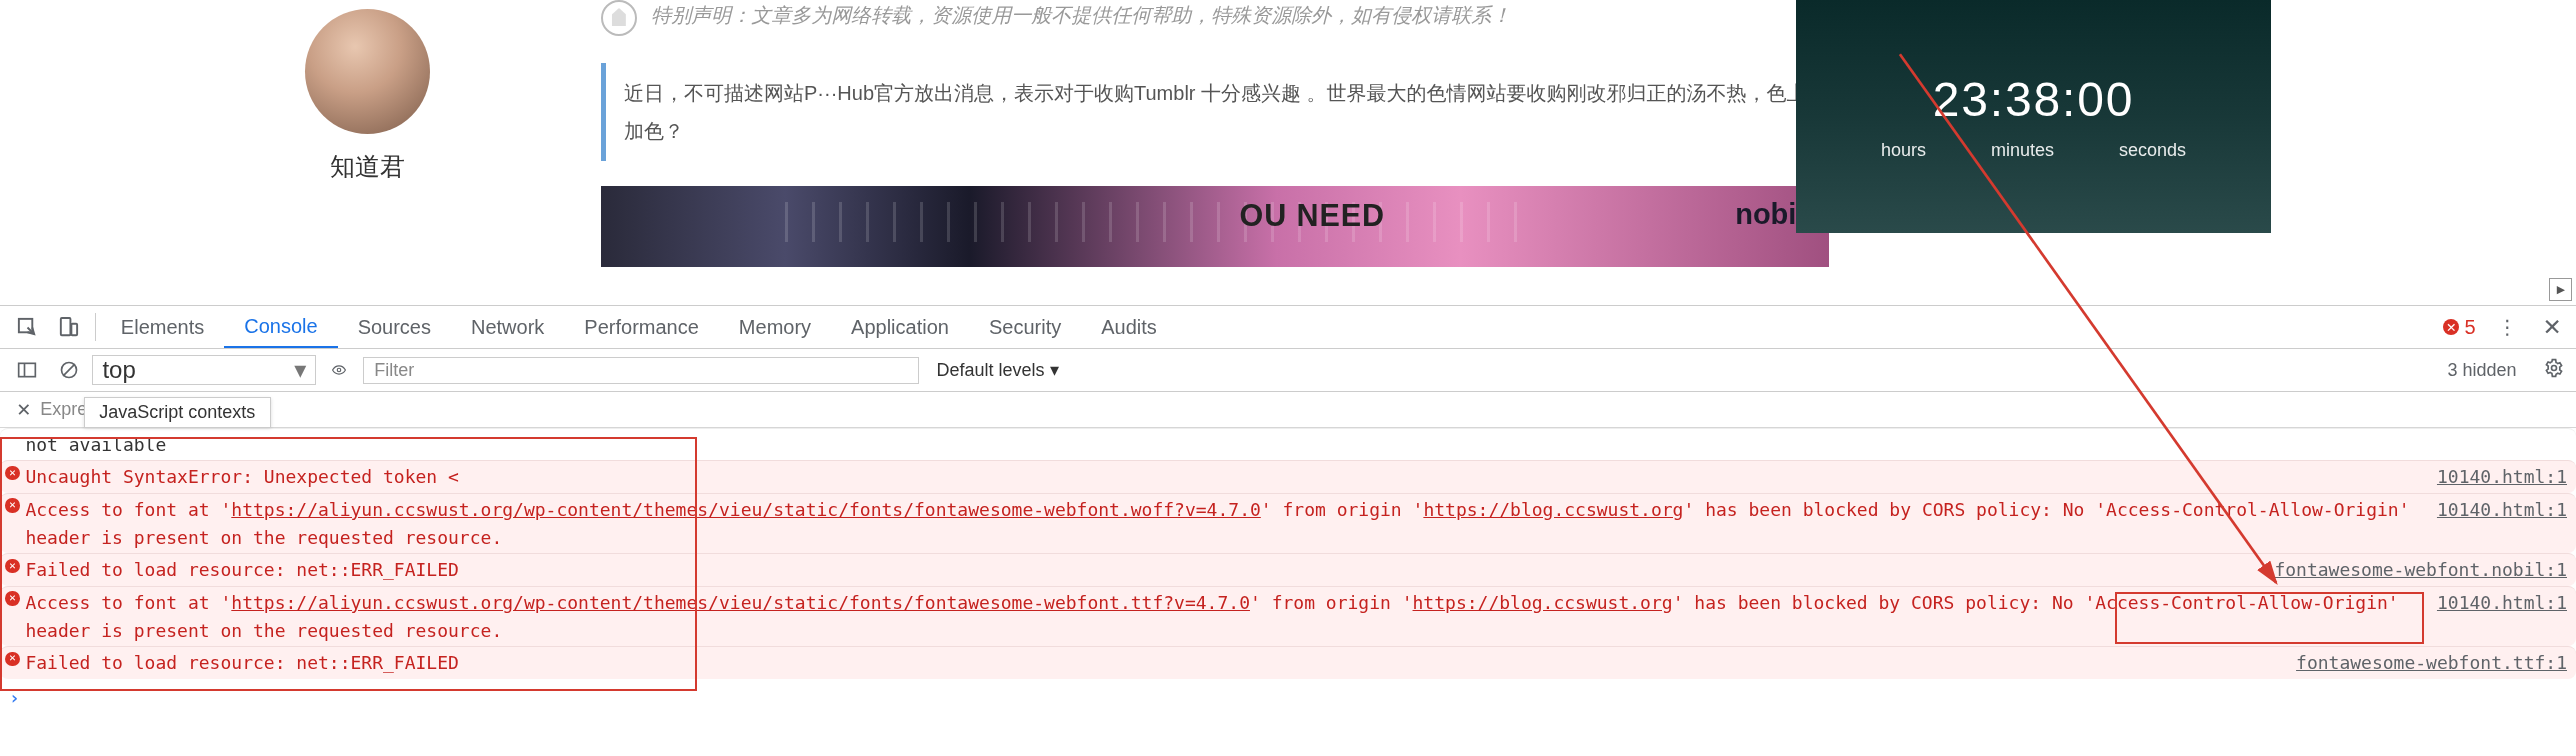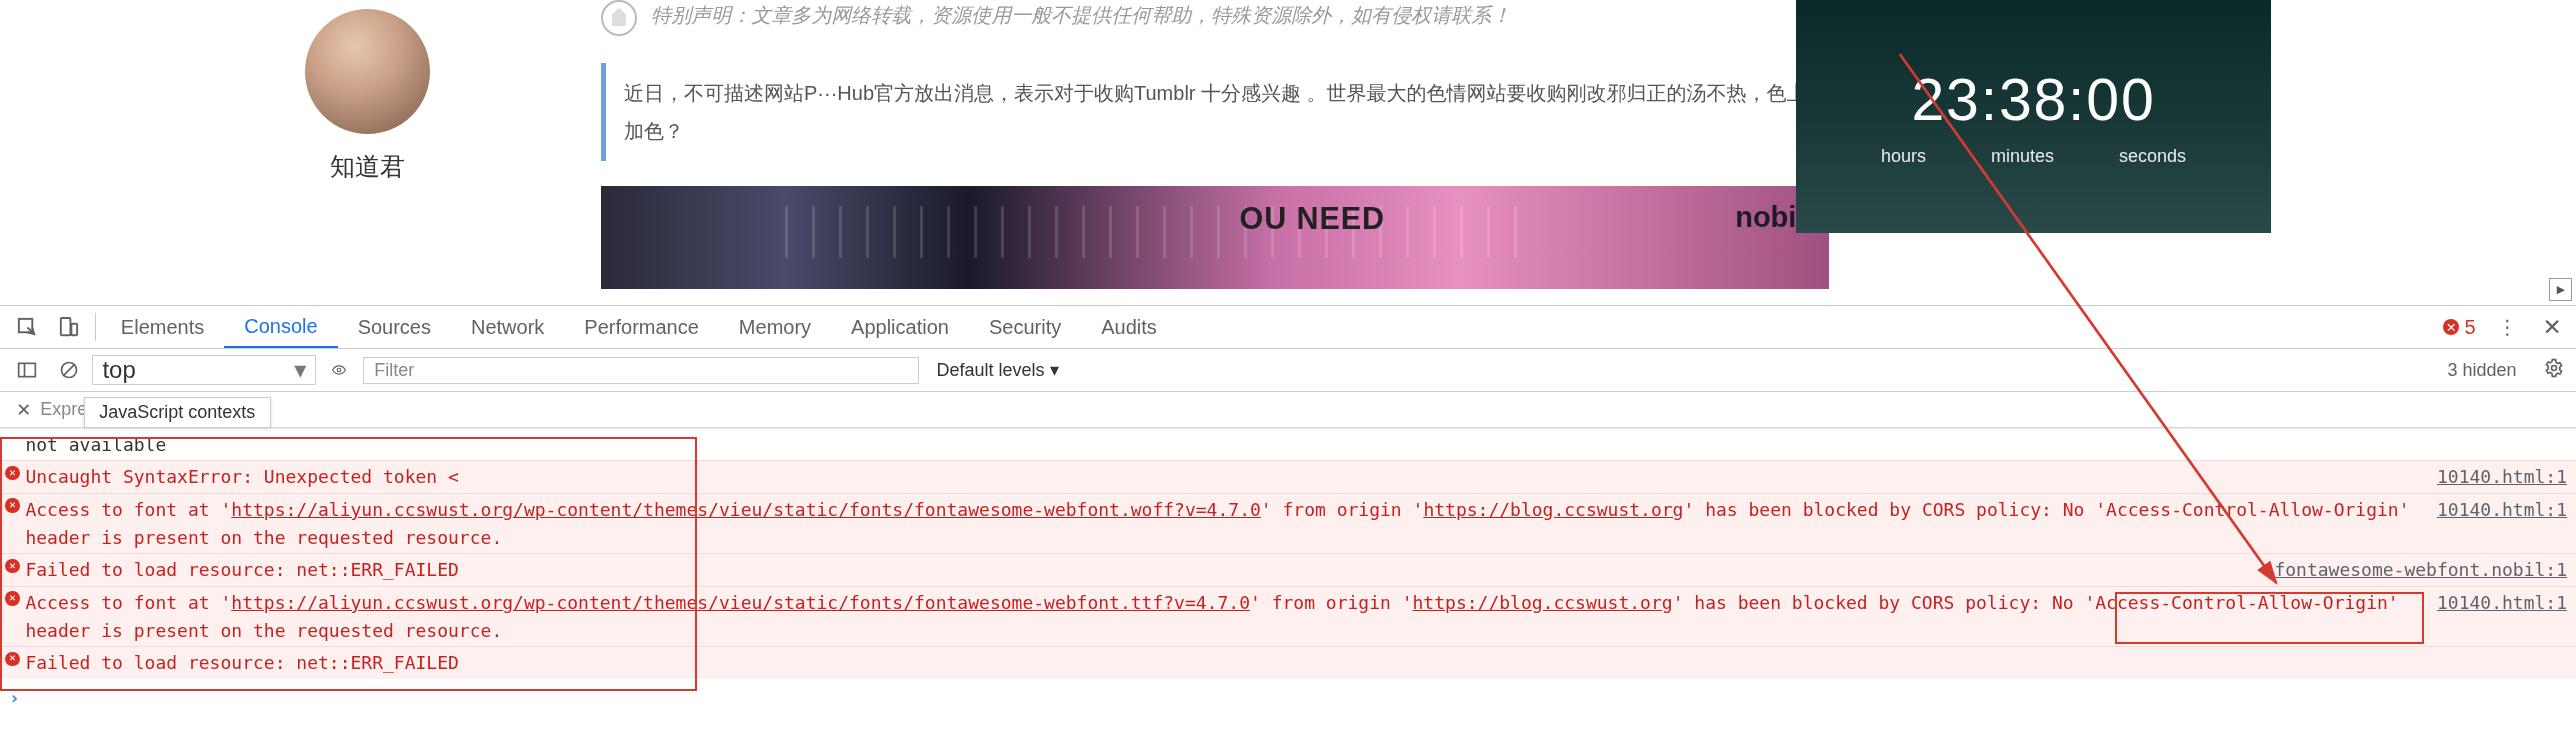--- a/index.html
+++ b/index.html
@@ -11,26 +11,26 @@
 .wp-inner { position:absolute; left:0; right:0; top:0; height:305px; background:#fff; }
 .profile { position:absolute; left:242px; top:0; width:251px; text-align:center; }
 .avatar { width:125px; height:125px; border-radius:50%; margin:9px auto 16px; background:radial-gradient(circle at 40% 30%, #e8c7b0 0%, #c99f86 40%, #7a5a48 100%); display:block; }
 .profile-name { font-size:25px; color:#333; font-weight:500; }
 .article { position:absolute; left:601px; top:0; width:1228px; }
 .disclaimer { display:flex; align-items:flex-start; gap:14.3px; margin-bottom:27px; }
 .disc-icon { width:36px; height:36px; border:2.7px solid #bbb; border-radius:50%; flex:0 0 36px; position:relative; }
 .disc-icon::after { content:""; position:absolute; left:50%; top:50%; width:14.3px; height:18px; transform:translate(-50%,-55%); background:#bbb; clip-path:polygon(50% 0,100% 35%,100% 100%,0 100%,0 35%); opacity:.5; }
 .disc-text { font-size:20px; color:#999; font-style:italic; line-height:1.5; }
 .quote-block { border-left:5.4px solid #6aa2d9; padding:10.8px 18px; margin-bottom:25px; font-size:20px; color:#555; line-height:1.9; }
-.hero-img { width:100%; height:103px; background:linear-gradient(90deg,#2a2a3a 0%, #4a4a6a 15%, #1a1a2a 30%, #c870a8 55%, #e890c0 70%, #a05080 100%); position:relative; overflow:hidden; }
+.hero-img { width:100%; height:81px; background:linear-gradient(90deg,#2a2a3a 0%, #4a4a6a 15%, #1a1a2a 30%, #c870a8 55%, #e890c0 70%, #a05080 100%); position:relative; overflow:hidden; }
 .hero-img::before{content:"";position:absolute;left:15%;top:20%;width:60%;height:50%;background:repeating-linear-gradient(90deg,rgba(255,255,255,.15) 0 2.7px,transparent 2.7px 27px);} 
 .hero-text{position:absolute;left:52%;top:15%;font-size:30.5px;font-weight:800;color:#222;letter-spacing:0.9px;}
 .hero-text2{position:absolute;right:2%;top:15%;font-size:29px;font-weight:800;color:#1a1a2a;}
 .clock-card { position:absolute; right:305px; top:0; width:475px; height:233px; background:linear-gradient(180deg,#0a2a2a 0%,#183838 50%,#2a4a4a 100%); color:#fff; display:flex; flex-direction:column; align-items:center; justify-content:center; }
-.clock-time{font-size:59px;font-weight:300;letter-spacing:1.8px;}
+.clock-time{font-size:48px;font-weight:300;letter-spacing:1.8px;}
 .clock-labels{display:flex;gap:65px;font-size:18px;margin-top:12.5px;opacity:.9;}
 .scroll-hint{position:absolute;right:3.6px;bottom:3.6px;width:23px;height:23px;border:0.9px solid #999;display:flex;align-items:center;justify-content:center;color:#555;}
 
 
 .devtools { flex:1; display:flex; flex-direction:column; border-top:0.9px solid #ccc; background:#fff; font-size:20px; }
 .dt-tabs { height:43px; display:flex; align-items:stretch; border-bottom:0.9px solid #ccc; padding-left:7.2px; }
 .dt-iconbtn { width:41px; display:flex; align-items:center; justify-content:center; color:#5f6368; cursor:pointer; }
 .dt-iconbtn svg{width:23px;height:23px;}
 .dt-tab { padding:0 20px; display:flex; align-items:center; color:#5f6368; cursor:pointer; font-size:20px; }
 .dt-tab.active { color:#1a73e8; border-bottom:2.7px solid #1a73e8; }
@@ -50,21 +50,21 @@
 .tb-levels{padding:0 14.3px;display:flex;align-items:center;gap:5.4px;color:#333;font-size:18px;}
 .tb-spacer{flex:1;}
 .tb-hidden{padding:0 10.8px;color:#5f6368;font-size:18px;}
 .tb-gear{padding:0 12.5px;color:#5f6368;}
 
 .dt-exprbar{height:36px;border-bottom:0.9px solid #d6d6d6;display:flex;align-items:center;padding-left:7.2px;font-size:18px;color:#5f6368;position:relative;}
 .expr-x{color:#5f6368;padding:0 9px;}
 .tooltip{position:absolute;left:84px;top:5.4px;background:#fff;border:0.9px solid #ccc;padding:3.6px 14.3px;font-size:18px;color:#333;box-shadow:0 0.9px 3.6px rgba(0,0,0,.15);}
 
 .dt-console{flex:1;overflow:auto;font-family:Menlo,Consolas,monospace;font-size:18px;line-height:1.55;}
-.crow{display:flex;align-items:flex-start;padding:1.8px 9px 1.8px 5.4px;border-top:0.9px solid #f1dcdc;background:#fff0f0;}
+.crow{display:flex;align-items:flex-start;padding:1.8px 9px 1.8px 5.4px;border-top:0.9px solid #f1dcdc;background:#fff0f0;border-radius:8px;}
 .crow.plain{background:#fff;border-top:0.9px solid #eee;}
 .crow .icon{width:20px;flex:0 0 20px;margin-top:2.7px;}
 .crow .icon .ed{width:14.3px;height:14.3px;border-radius:50%;background:#d93025;color:#fff;display:flex;align-items:center;justify-content:center;font-size:10.8px;}
 .crow .msg{flex:1;color:#c5221f;white-space:pre-wrap;}
 .crow.plain .msg{color:#333;}
 .crow .msg a{color:#c5221f;text-decoration:underline;}
 .crow .src{flex:0 0 auto;padding-left:18px;color:#5f6368;text-decoration:underline;white-space:nowrap;}
 .prompt-row{display:flex;align-items:center;padding:5.4px 9px;}
 .prompt-row .chev{color:#367cf1;font-weight:bold;padding-right:10.8px;}
 
@@ -222,20 +222,21 @@
               <div class="ed">✕</div>
             </div>
             <div class="msg">Access to font at '<a>https://aliyun.ccswust.org/wp-content/themes/vieu/static/fonts/fontawesome-webfont.ttf?v=4.7.0</a>' from origin '<a>https://blog.ccswust.org</a>' has been blocked by CORS policy: No 'Access-Control-Allow-Origin' header is present on the requested resource.</div>
             <div class="src">10140.html:1</div>
           </div>
           <div class="crow">
             <div class="icon">
               <div class="ed">✕</div>
             </div>
             <div class="msg">Failed to load resource: net::ERR_FAILED</div>
+            <div class="src">fontawesome-webfont.ttf:1</div>
           </div>
         </div>
       <div class="prompt-row">
         <span class="chev">›</span>
       </div>
     </div>
 
   </div>
 
   <div class="anno-rect" style="left:0px;top:437px;width:697px;height:254px;"></div>

